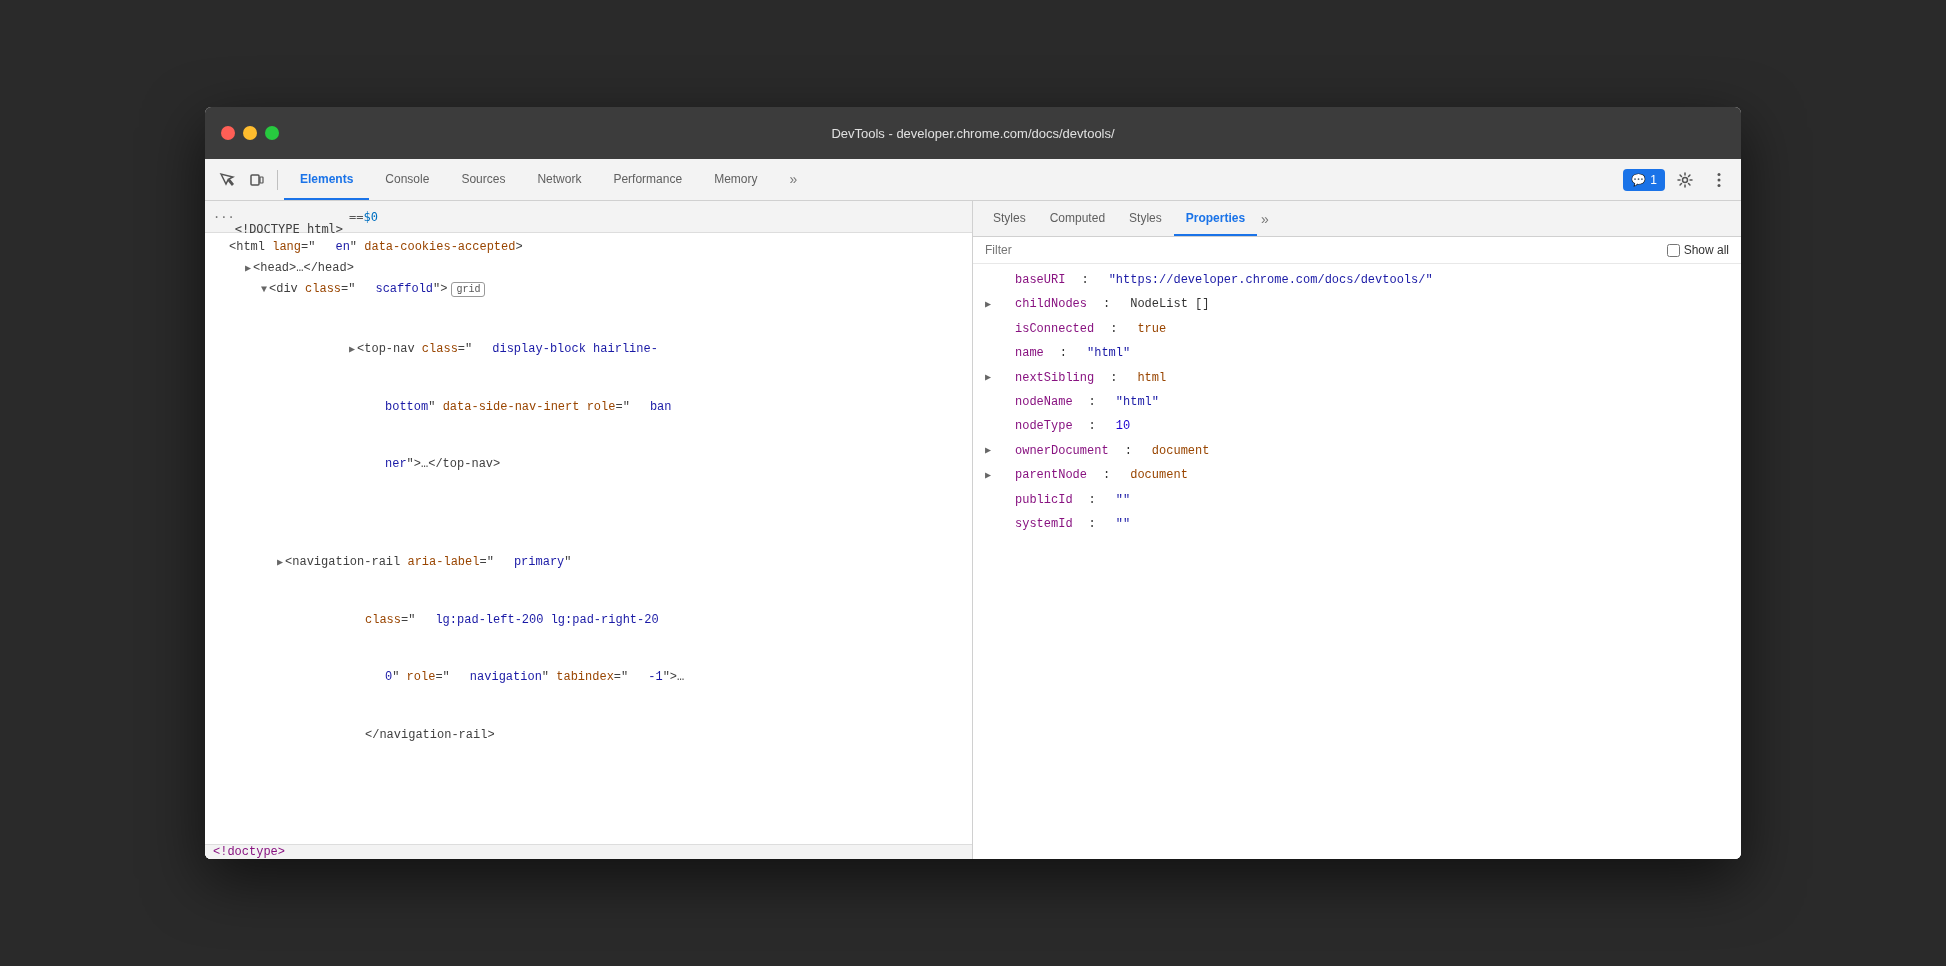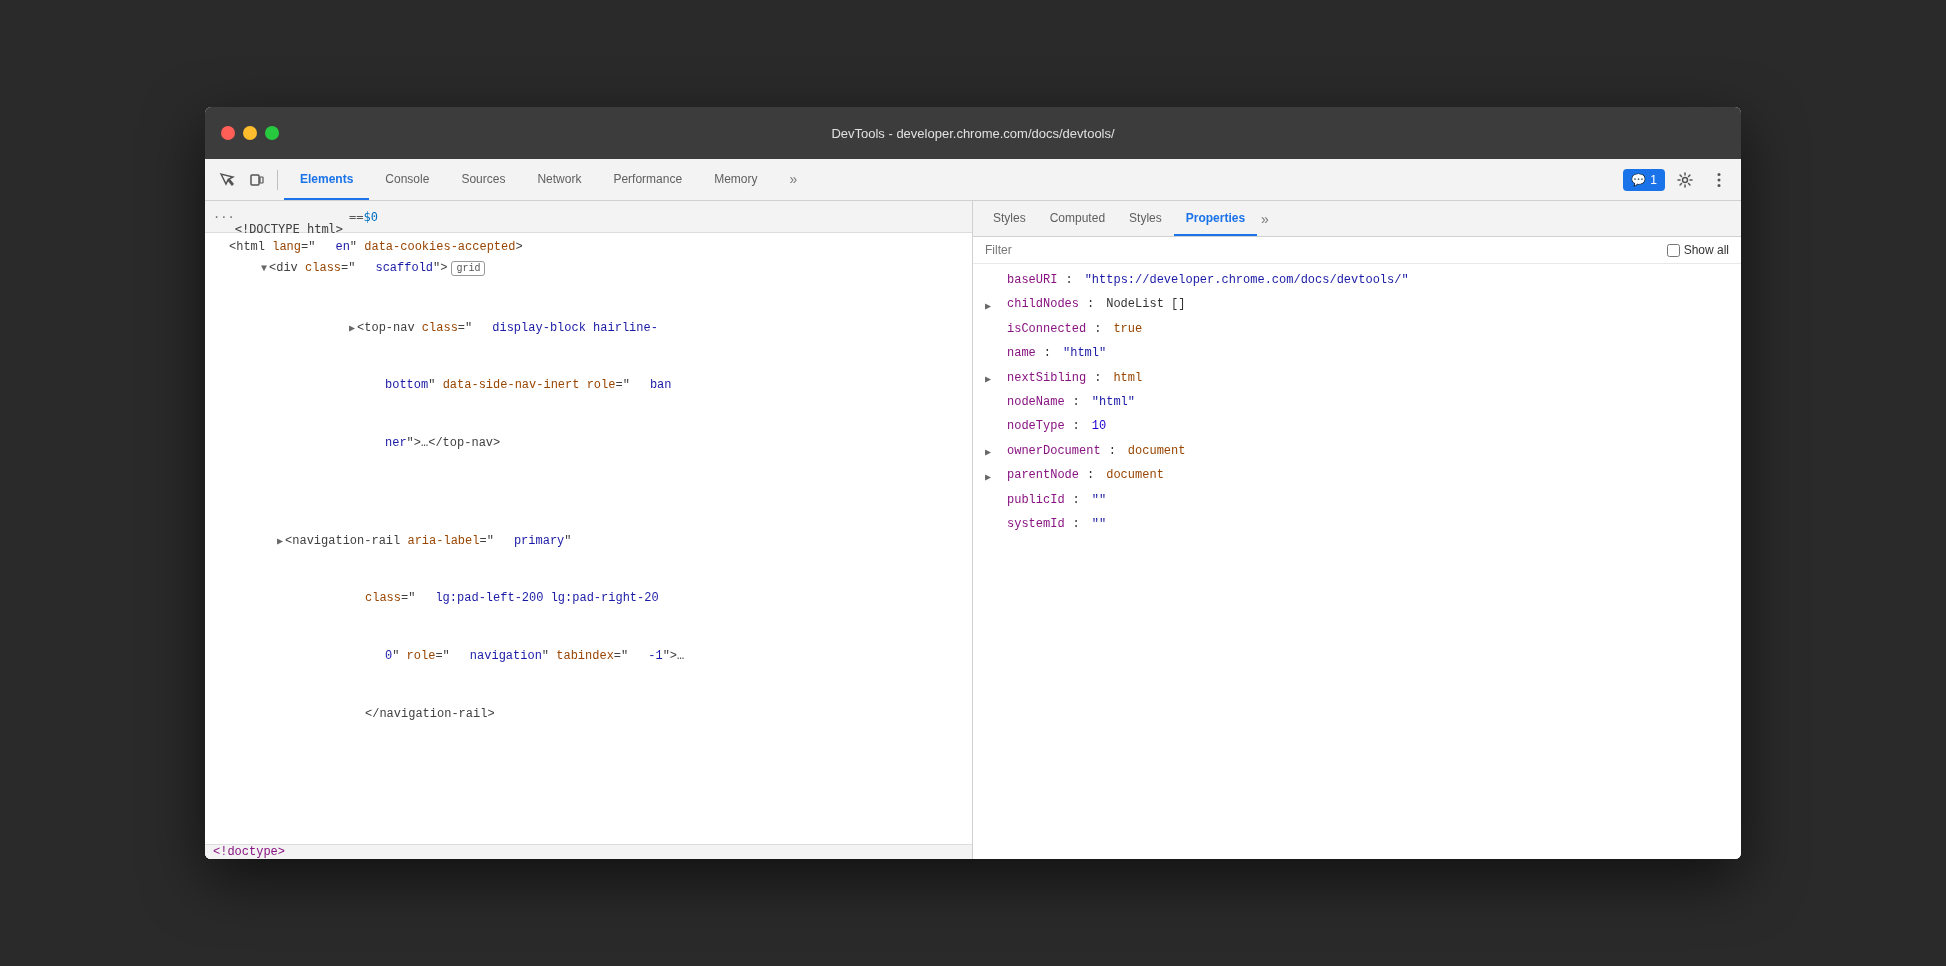--- a/index.html
+++ b/index.html
@@ -265,22 +265,22 @@
       flex: 1;
       overflow-y: auto;
       font-family: 'Menlo', 'Monaco', 'Courier New', monospace;
       font-size: 12px;
       padding: 4px 0;
     }
     .prop-row {
       padding: 2px 12px;
       line-height: 1.7;
       display: flex;
-      align-items: flex-end;
-      gap: 8px;
+      align-items: center;
+      gap: 16px;
     }
     .prop-triangle {
       color: #666;
       font-size: 10px;
       width: 14px;
       flex-shrink: 0;
       cursor: pointer;
     }
     .prop-key { color: #881280; }
     .prop-colon { color: #333; margin-right: 4px; }
@@ -370,20 +370,23 @@
           <span class="tag" style="font-family:monospace; font-size:12px;">&lt;!DOCTYPE html&gt;</span>
           <span style="color:#555; font-family:monospace; font-size:12px; margin-left:6px;">== </span>
           <span style="color:#0070c1; font-family:monospace; font-size:12px;">$0</span>
         </div>
         <div class="dom-tree">
 
           <div class="dom-line indent-1">
             <span class="tag">&lt;html </span><span class="attr-name">lang</span><span class="tag">="</span><span class="attr-value">en</span><span class="tag">" </span><span class="attr-name">data-cookies-accepted</span><span class="tag">&gt;</span>
           </div>
 
+          <div class="dom-line indent-2">
+            <span class="triangle">▶</span><span class="tag">&lt;head&gt;</span><span class="text-content">…</span><span class="tag">&lt;/head&gt;</span>
+          </div>
 
 
           <div class="dom-line indent-3">
             <span class="triangle">▼</span><span class="tag">&lt;div </span><span class="attr-name">class</span><span class="tag">="</span><span class="attr-value">scaffold</span><span class="tag">"&gt;</span><span class="grid-badge">grid</span>
           </div>
 
           <div class="dom-line indent-4" style="white-space: pre-wrap; word-break: break-all;">
             <span style="padding-left:72px; display:block;"><span class="triangle">▶</span><span class="tag">&lt;top-nav </span><span class="attr-name">class</span><span class="tag">="</span><span class="attr-value">display-block hairline-</span></span>
             <span style="padding-left:88px; display:block;"><span class="attr-value">bottom</span><span class="tag">" </span><span class="attr-name">data-side-nav-inert</span><span class="tag"> </span><span class="attr-name">role</span><span class="tag">="</span><span class="attr-value">ban</span></span>
             <span style="padding-left:88px; display:block;"><span class="attr-value">ner</span><span class="tag">"&gt;</span><span class="text-content">…</span><span class="tag">&lt;/top-nav&gt;</span></span>

